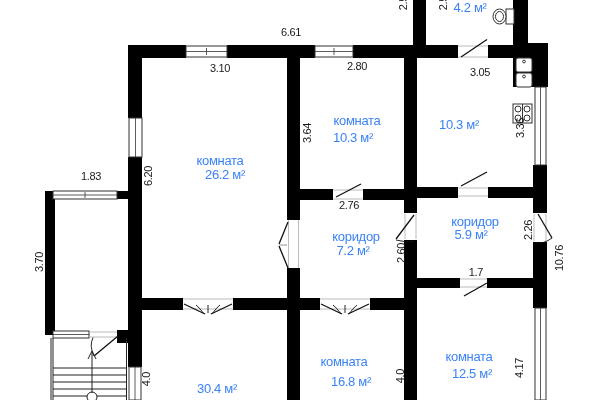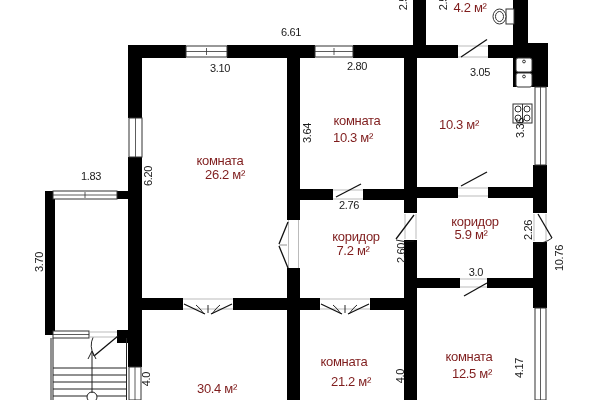--- a/index.html
+++ b/index.html
@@ -5,21 +5,21 @@
   html,body{margin:0;padding:0;background:#fff;}
   #plan{
     position:relative;width:600px;height:400px;overflow:hidden;background:#ffffff;
     font-family:"Liberation Sans", sans-serif;color:#111;
   }
   #plan svg{position:absolute;left:0;top:0;}
   .lbl{position:absolute;transform:translate(-50%,-50%);white-space:nowrap;
        letter-spacing:-0.3px;line-height:1;}
   .dim{font-size:11px;color:#1a1a1a;}
   .dim.v{transform:translate(-50%,-50%) rotate(-90deg);}
-  .room{font-size:13px;color:#7f1d1d;}
+  .room{font-size:13px;color:#3b82f6;}
 </style>
 </head>
 <body>
 
 <div id="plan">
 
 <svg width="600" height="400" viewBox="0 0 600 400">
 
   <g fill="#000">
 
@@ -159,21 +159,21 @@
 
   <div class="lbl room" style="left:459px;top:124px">10.3 м²</div>
 
   <div class="lbl room" style="left:356px;top:236px">коридор</div>
   <div class="lbl room" style="left:353px;top:250px">7.2 м²</div>
 
   <div class="lbl room" style="left:475px;top:221px">коридор</div>
   <div class="lbl room" style="left:471px;top:234px">5.9 м²</div>
 
   <div class="lbl room" style="left:344px;top:361px">комната</div>
-  <div class="lbl room" style="left:351px;top:381px">21.2 м²</div>
+  <div class="lbl room" style="left:351px;top:381px">16.8 м²</div>
 
   <div class="lbl room" style="left:217px;top:388px">30.4 м²</div>
 
   <div class="lbl room" style="left:469px;top:356px">комната</div>
   <div class="lbl room" style="left:472px;top:373px">12.5 м²</div>
 
   <div class="lbl room" style="left:470px;top:7px">4.2 м²</div>
 
   <div class="lbl dim" style="left:291px;top:32px">6.61</div>
   <div class="lbl dim" style="left:220px;top:68px">3.10</div>
@@ -183,18 +183,18 @@
   <div class="lbl dim v" style="left:443px;top:3px">2.5</div>
   <div class="lbl dim" style="left:91px;top:176px">1.83</div>
   <div class="lbl dim v" style="left:148px;top:176px">6.20</div>
   <div class="lbl dim v" style="left:39px;top:262px">3.70</div>
   <div class="lbl dim v" style="left:307px;top:133px">3.64</div>
   <div class="lbl dim v" style="left:520px;top:128px">3.36</div>
   <div class="lbl dim" style="left:349px;top:205px">2.76</div>
   <div class="lbl dim v" style="left:401px;top:253px">2.60</div>
   <div class="lbl dim v" style="left:528px;top:230px">2.26</div>
   <div class="lbl dim v" style="left:559px;top:258px">10.76</div>
-  <div class="lbl dim" style="left:476px;top:272px">3.0</div>
+  <div class="lbl dim" style="left:476px;top:272px">1.7</div>
   <div class="lbl dim v" style="left:146px;top:379px">4.0</div>
   <div class="lbl dim v" style="left:400px;top:376px">4.0</div>
   <div class="lbl dim v" style="left:519px;top:368px">4.17</div>
 
 </div>
 
 </body></html>

